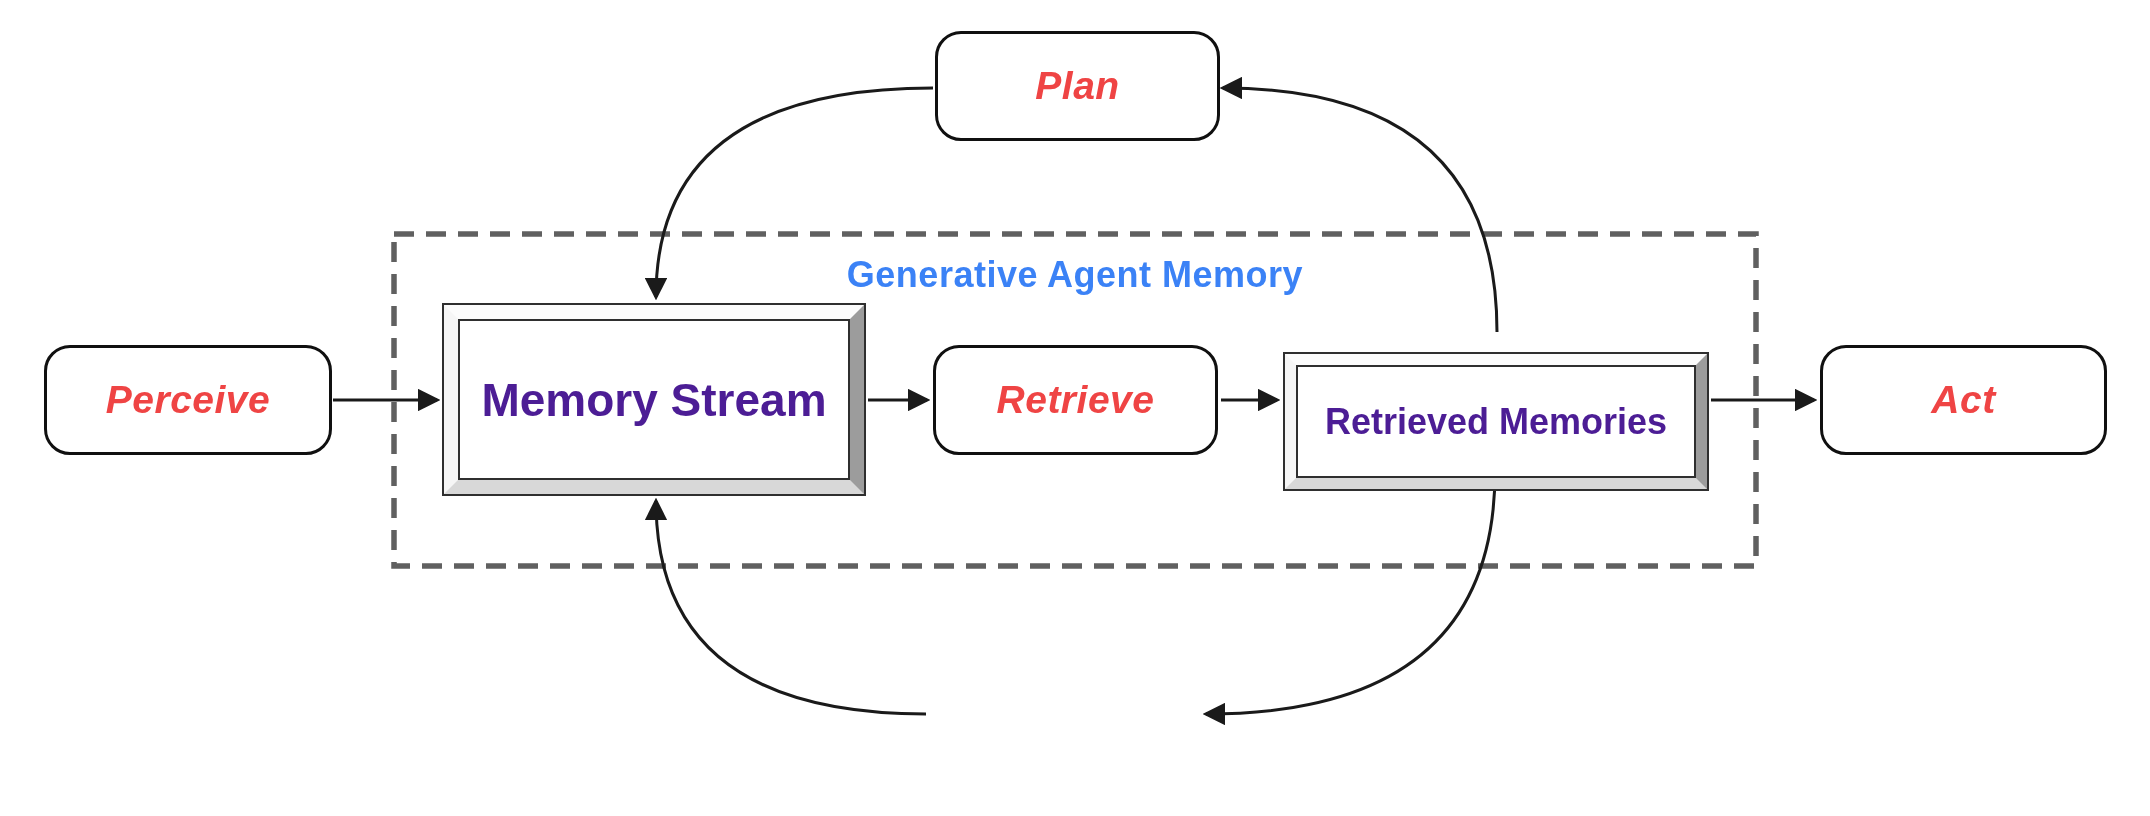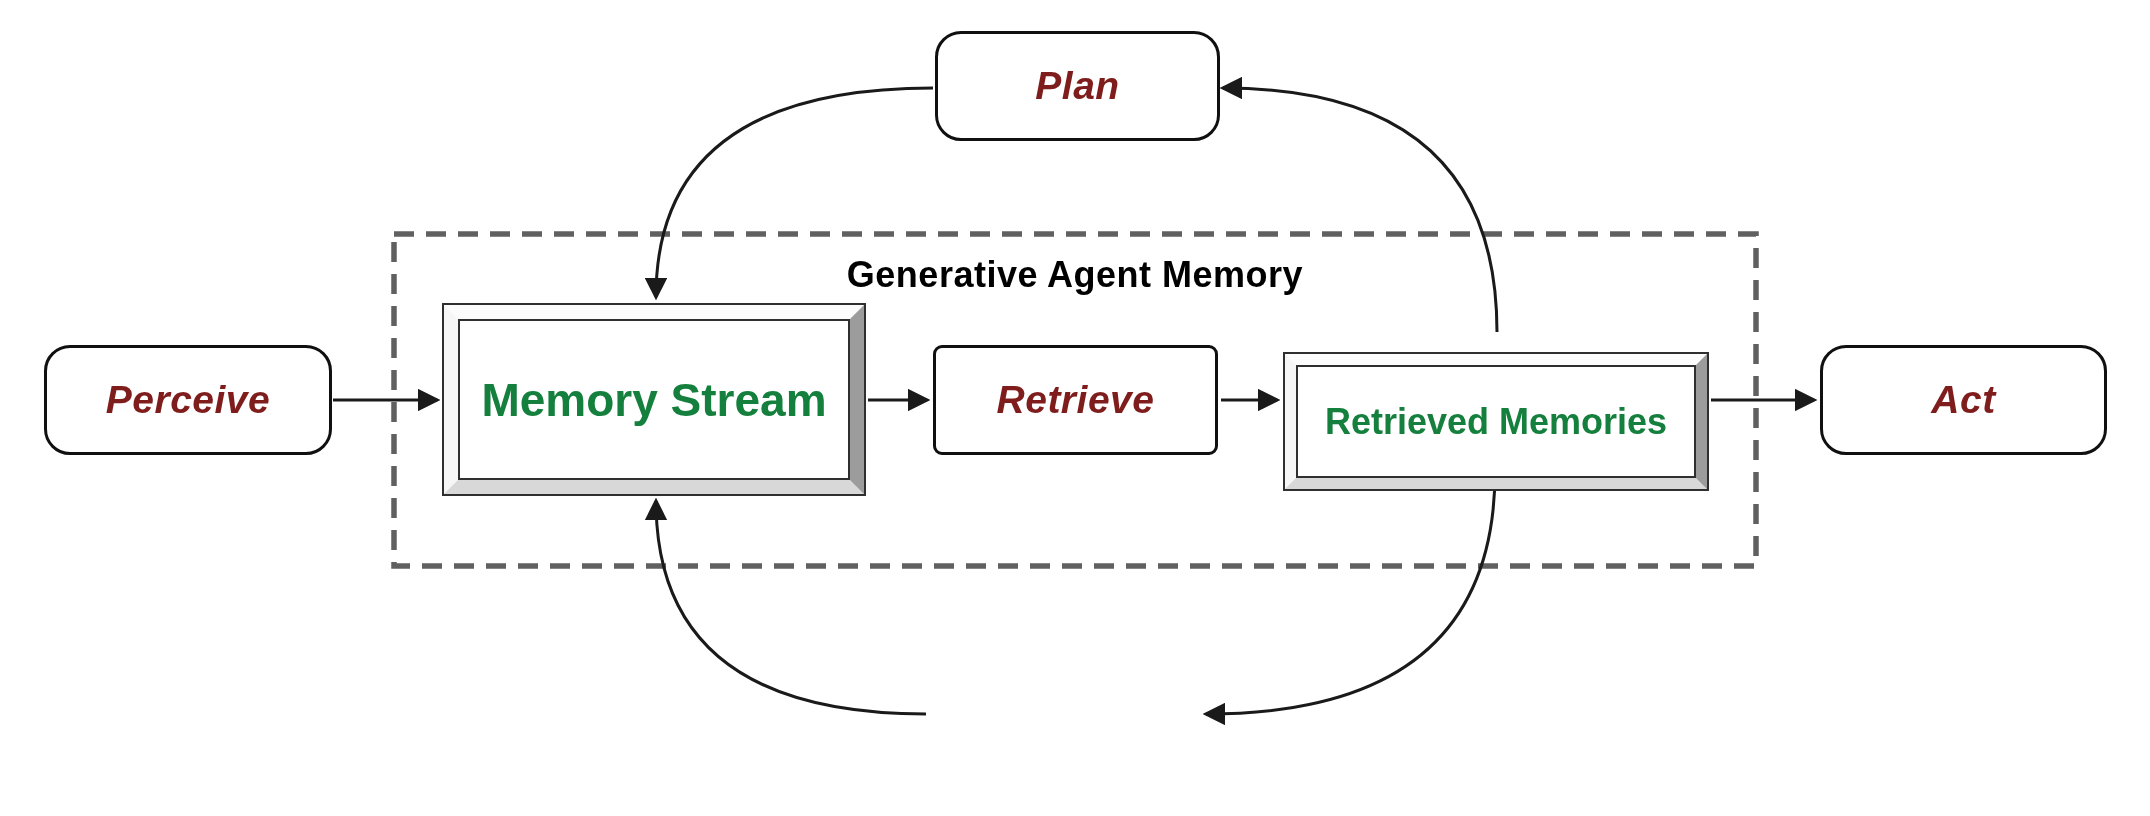--- a/index.html
+++ b/index.html
@@ -23,21 +23,21 @@
     box-sizing: border-box;
     background: #ffffff;
     border: 3px solid #101010;
     border-radius: 26px;
     display: flex;
     align-items: center;
     justify-content: center;
     font-style: italic;
     font-weight: 600;
     font-size: 39px;
-    color: #7f1d1d;
+    color: #ef4444;
     letter-spacing: 0.5px;
   }
   
   .frame {
     position: absolute;
     box-sizing: border-box;
     background: #ffffff;
     border: 2px solid #2f2f2f;
   }
   .frame .bevel {
@@ -49,36 +49,36 @@
   }
   .frame .inner {
     position: absolute;
     box-sizing: border-box;
     border: 2px solid #2f2f2f;
     background: #ffffff;
     display: flex;
     align-items: center;
     justify-content: center;
     font-weight: 700;
-    color: #15803d;
+    color: #4c1d95;
   }
   .frame.ms .bevel { border-width: 14px; }
   .frame.ms .inner { inset: 14px; font-size: 46px; }
   .frame.rm .bevel { border-width: 11px; }
   .frame.rm .inner { inset: 11px; font-size: 36px; }
   
   .gam-title {
     position: absolute;
     left: 392px;
     top: 254px;
     width: 1366px;
     text-align: center;
     font-weight: 700;
     font-size: 36px;
-    color: #000000;
+    color: #3b82f6;
     letter-spacing: 0.5px;
   }
 </style>
 </head>
 <body>
 
 <div class="canvas">
 
   <svg class="edge-layer" viewBox="0 0 2150 816" xmlns="http://www.w3.org/2000/svg">
     <defs>
@@ -103,21 +103,21 @@
   <div class="gam-title">Generative Agent Memory</div>
 
   <div class="pill" style="left:44px; top:345px; width:288px; height:110px;">
     <span>Perceive</span>
   </div>
 
   <div class="pill" style="left:935px; top:31px; width:285px; height:110px;">
     <span>Plan</span>
   </div>
 
-  <div class="pill" style="left:933px; top:345px; width:285px; height:110px;border-radius:9px;">
+  <div class="pill" style="left:933px; top:345px; width:285px; height:110px;">
     <span>Retrieve</span>
   </div>
 
   <div class="pill" style="left:1820px; top:345px; width:287px; height:110px;">
     <span>Act</span>
   </div>
 
 
   <div class="frame ms" style="left:442px; top:303px; width:424px; height:193px;">
     <div class="bevel"></div>

